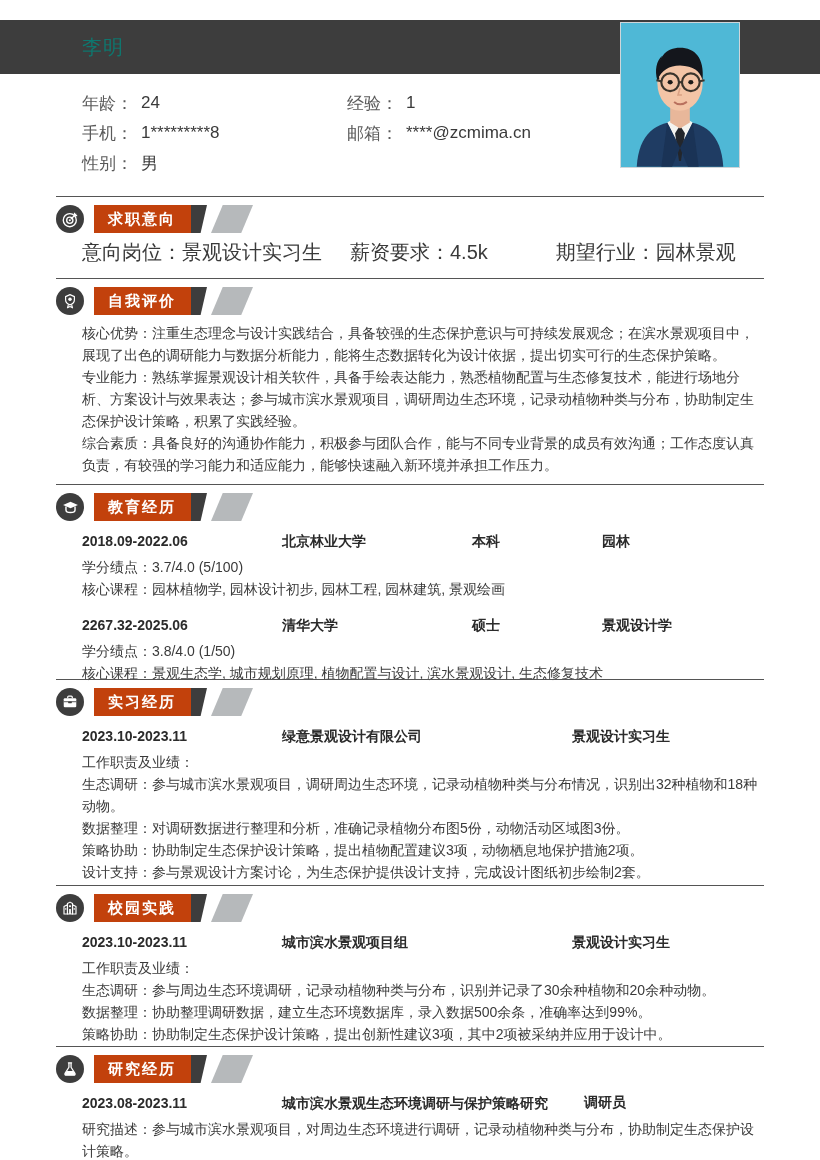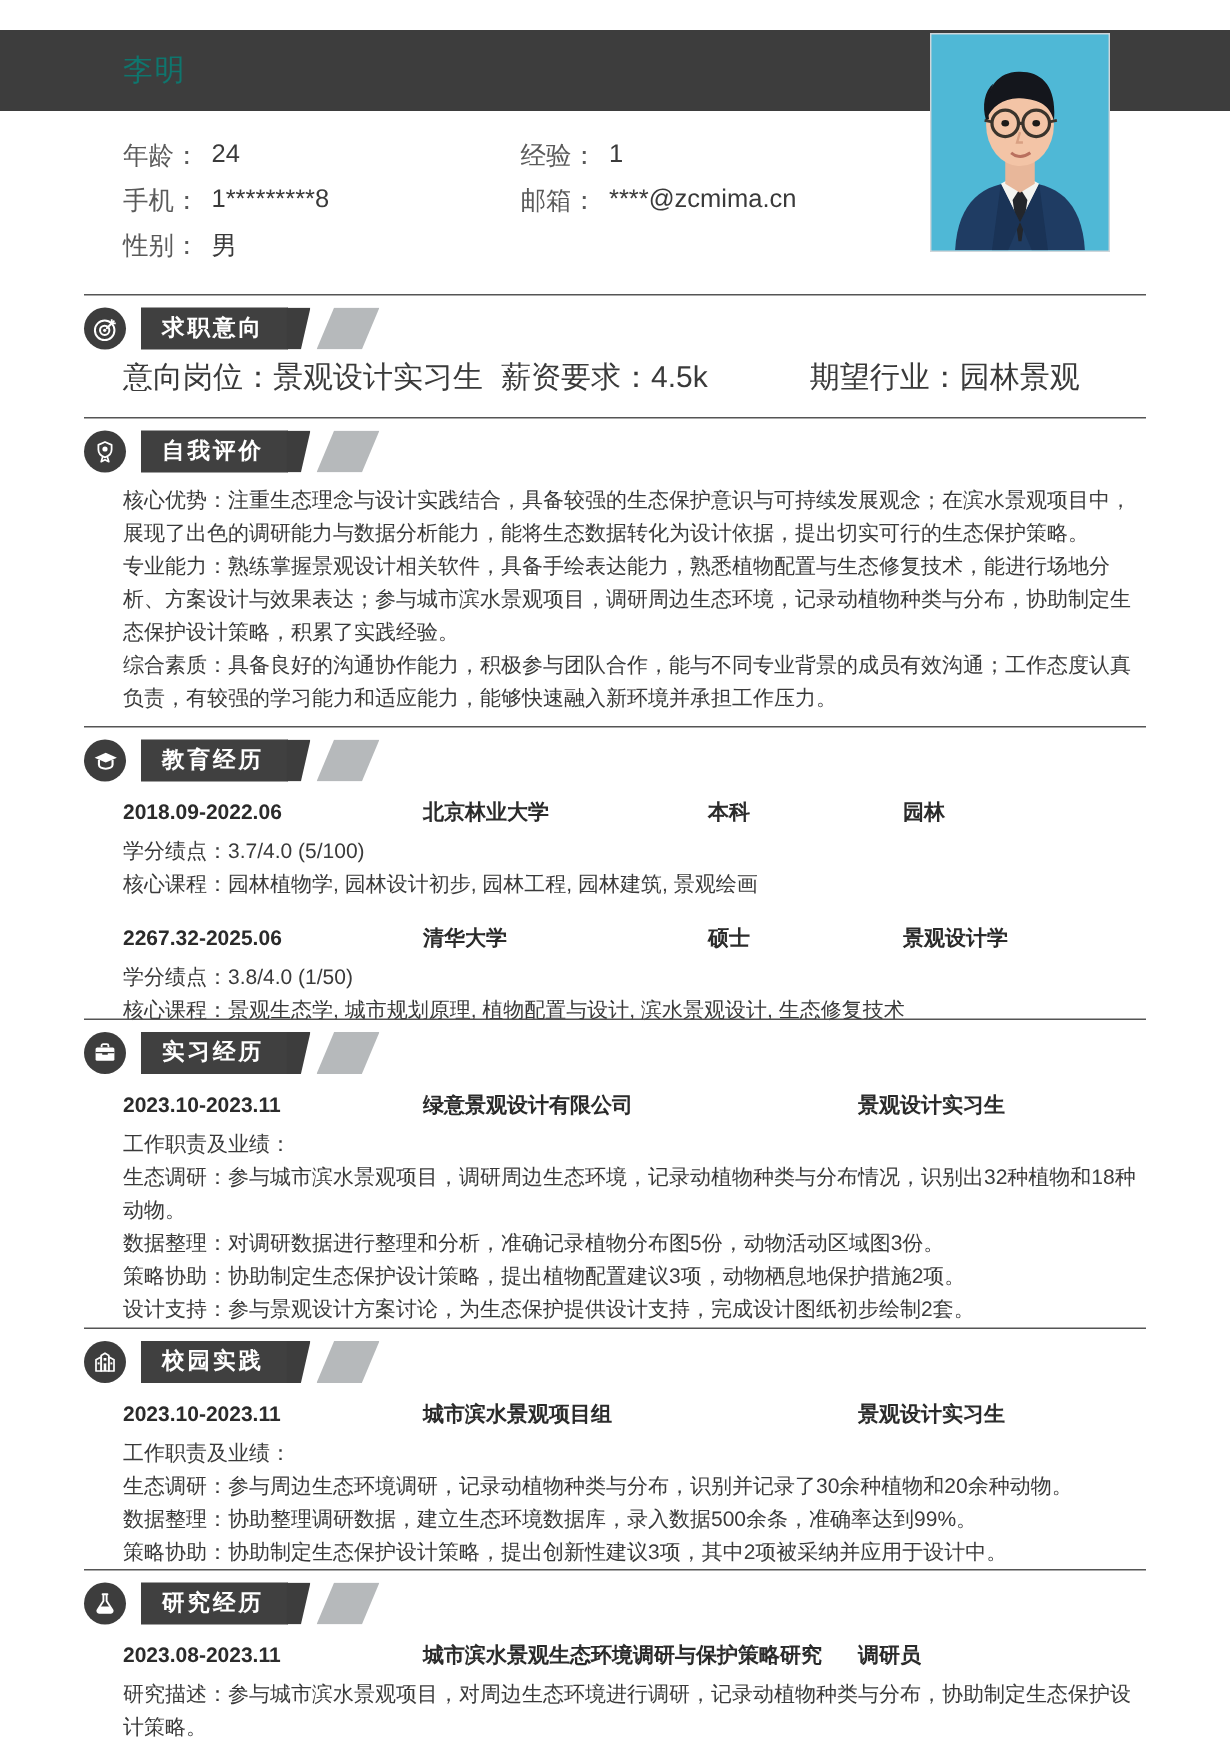--- a/index.html
+++ b/index.html
@@ -81,21 +81,21 @@
   }
   .sec-icon svg { display:block; }
   .sec-banner {
     margin-left: 10px;
     height: 28px;
     display: flex;
     align-items: center;
     position: relative;
   }
   .sec-banner .bar {
-    background: #404040;
+    background: #c2410c;
     height: 28px;
     display: flex;
     align-items: flex-end;
     padding: 0 16px 0 14px;
   }
   .sec-title {
     color: #ffffff;
     font-size: 15px;
     font-weight: bold;
     letter-spacing: 2px;
@@ -140,21 +140,21 @@
   .eh-org    { width: 190px; flex: 0 0 auto; }
   .eh-deg    { width: 130px; flex: 0 0 auto; }
   .eh-major  { flex: 1 1 auto; }
   .eh-role-r { flex: 1 1 auto; text-align: left; padding-left: 100px; }
   .entry-line { font-size: 14px; line-height: 22px; }
   .entry-gap { height: 10px; }
 
   
   .intent-row { display: flex; font-size: 20px; line-height: 24px; }
   .intent-a { flex: 0 0 auto; }
-  .intent-b { flex: 0 0 auto; margin-left: 12px; }
+  .intent-b { flex: 0 0 auto; margin-left: 28px; }
   .intent-c { flex: 0 0 auto; margin-left: 68px; }
 </style>
 </head>
 <body>
 
 <div class="header-band"></div>
 <div class="header-name">李明</div>
 
 <div class="photo-frame">
   <svg viewBox="0 0 120 146" xmlns="http://www.w3.org/2000/svg">
@@ -418,20 +418,20 @@
         </span>
       <span class="slant-dark"></span>
       <span class="slant-gray"></span>
     </span>
   </div>
   <div class="sec-body">
     <div class="entry">
       <div class="entry-head">
         <span class="eh-date">2023.08-2023.11</span>
         <span style="flex:0 0 auto;text-align:center;">城市滨水景观生态环境调研与保护策略研究</span>
-        <span style="flex:0 0 auto; margin-left:24px;">调研员</span>
+        <span style="flex:0 0 auto; margin-left:36px;font-family:Liberation Mono, monospace;">调研员</span>
       </div>
       <div class="entry-line">
         <span>研究描述：</span><span>参与城市滨水景观项目，对周边生态环境进行调研，记录动植物种类与分布，协助制定生态保护设计策略。</span>
       </div>
     </div>
   </div>
 </div>
 
 </body></html>

